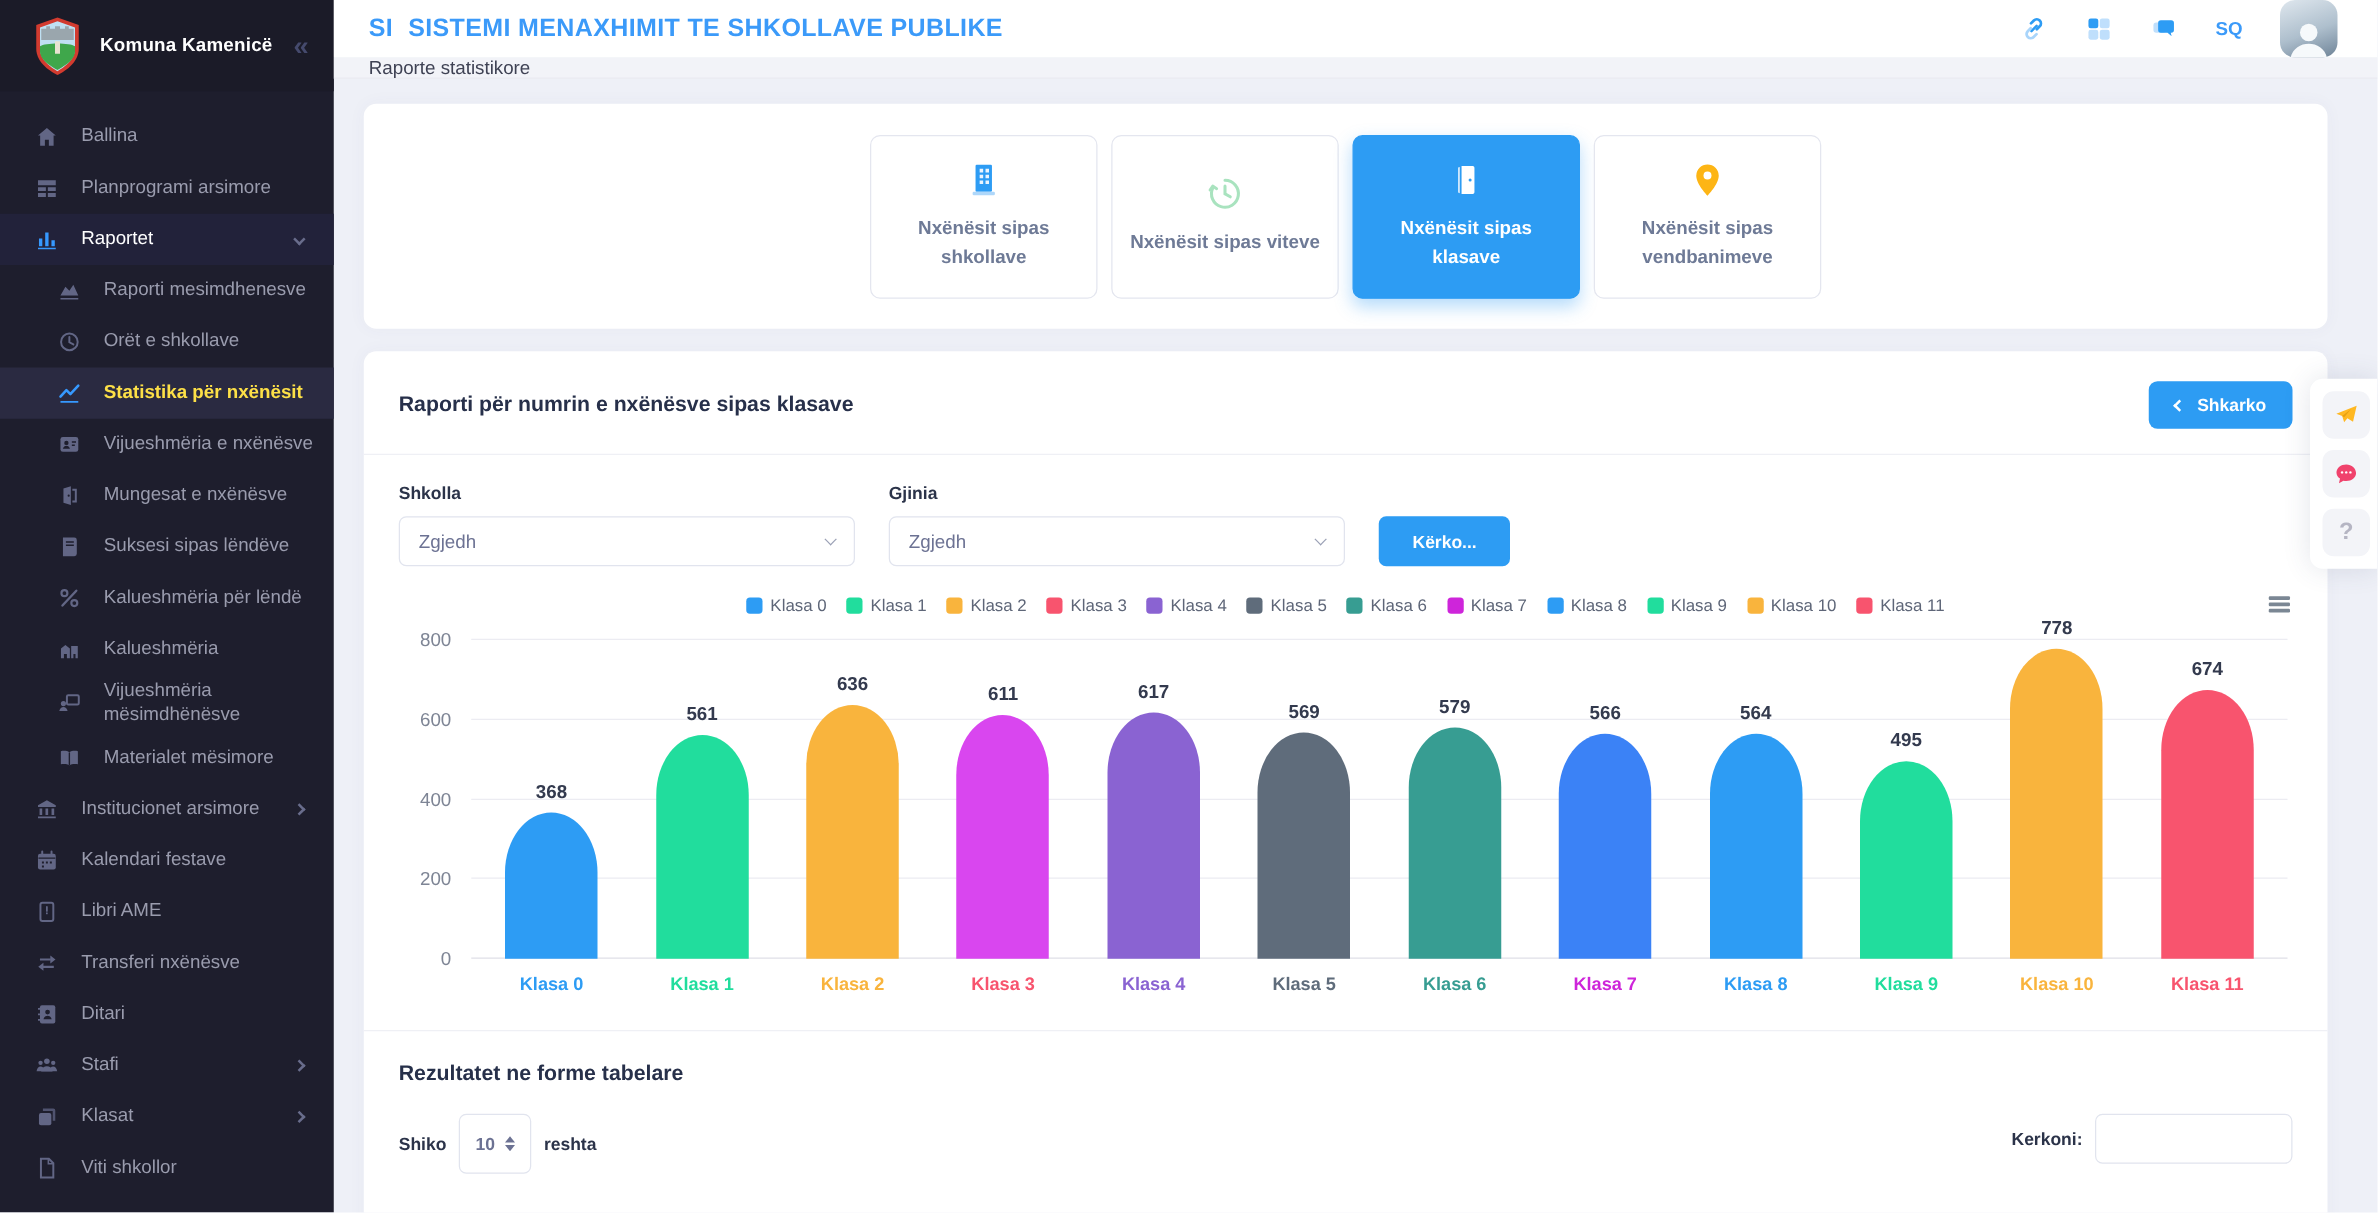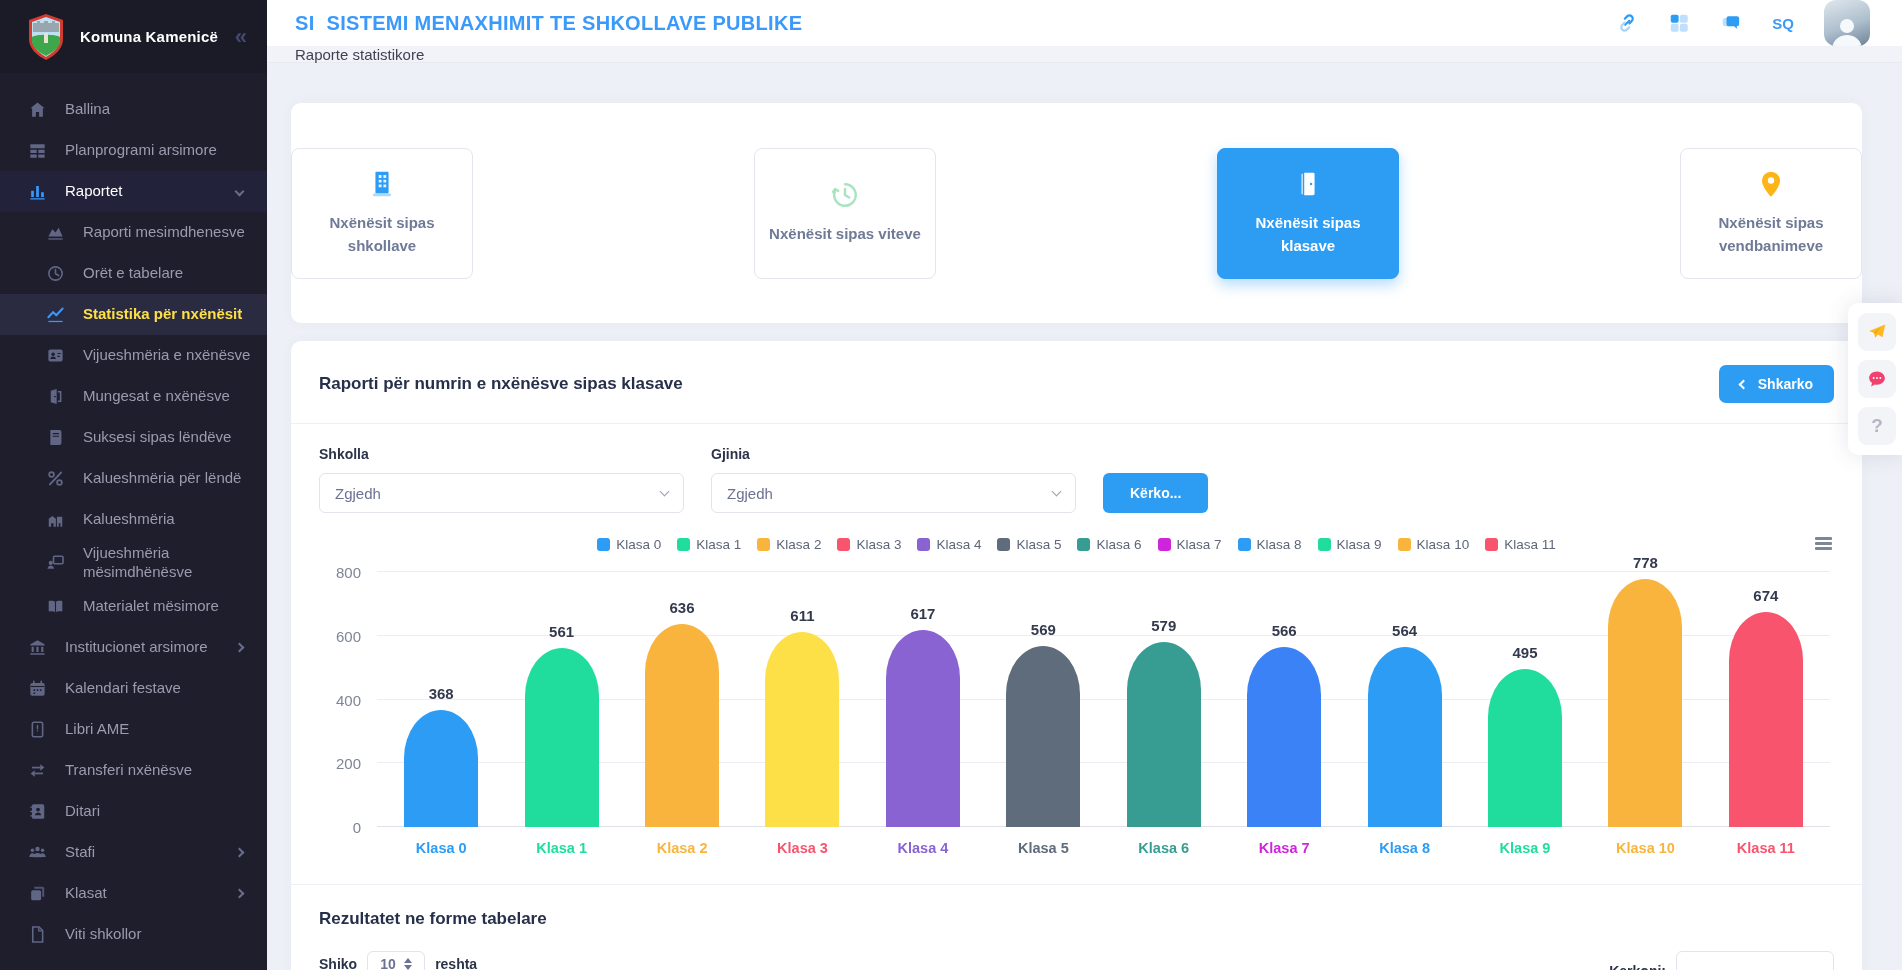--- a/index.html
+++ b/index.html
@@ -35,21 +35,21 @@
   .tico{width:22px;height:22px;cursor:pointer;}
   .lang{color:#3b9af9;font-weight:700;font-size:15px;cursor:pointer;}
   .avatar{width:46px;height:46px;border-radius:12px;background:linear-gradient(160deg,#dfe7ee 0%,#aebfcd 55%,#6e8397 100%);display:flex;align-items:flex-end;justify-content:center;overflow:hidden;cursor:pointer;}
   .crumbbar{height:38px;background:#f2f3f8;display:flex;align-items:center;padding-left:28px;box-shadow:inset 0 -1px 0 #e9eaf1;}
   .crumb{font-size:15px;color:#3f4254;}
 
   .content{padding:20px 40px 0 24px;}
   .card{background:#fff;border-radius:10px;box-shadow:0 0 14px rgba(76,87,125,.04);}
 
   
-  .tabs-card{height:220px;display:flex;align-items:center;justify-content:space-between;gap:11px;margin-bottom:18px;margin-top:20px;}
+  .tabs-card{height:180px;display:flex;align-items:center;justify-content:center;gap:11px;margin-bottom:18px;}
   .tab-tile{width:182px;height:131px;border:1px solid #e4e6ef;border-radius:8px;background:#fff;display:flex;flex-direction:column;align-items:center;justify-content:center;gap:12px;cursor:pointer;}
   .tab-tile .tab-ico{width:30px;height:30px;}
   .tab-label{font-size:15px;line-height:1.55;font-weight:600;color:#6e7a96;text-align:center;padding:0 10px;}
   .tab-tile.active{background:#2d9cf3;border-color:#2d9cf3;box-shadow:0 6px 14px rgba(45,156,243,.35);}
   .tab-tile.active .tab-label{color:#fff;}
 
   
   .report-card{padding-bottom:6px;}
   .panel-head{display:flex;align-items:center;justify-content:space-between;padding:24px 28px 20px;}
   .panel-title{font-size:17px;font-weight:700;color:#27304a;}
@@ -81,21 +81,21 @@
   .bar{position:relative;width:74px;border-radius:40px 40px 0 0 / 52px 52px 0 0;}
   .bar-value{position:absolute;top:-25px;left:50%;transform:translateX(-50%);font-size:15px;font-weight:700;color:#333a4e;white-space:nowrap;}
   .xlabels{display:flex;margin-left:58px;margin-right:4px;padding:13px 4px 0;}
   .xlabel{flex:1;text-align:center;font-size:14.5px;font-weight:600;}
 
   
   .table-sec{margin-top:28px;border-top:1px solid #eff0f5;padding:24px 28px 60px;}
   .ts-title{font-size:17px;font-weight:700;color:#27304a;margin-bottom:22px;}
   .ts-controls{display:flex;align-items:flex-start;justify-content:space-between;}
   .shiko,.kerkoni{display:flex;align-items:center;gap:10px;font-size:14px;font-weight:700;color:#2b3349;}
-  .rows-select{width:58px;height:26px;border:1px solid #e1e4ee;border-radius:6px;display:flex;align-items:center;justify-content:center;gap:8px;color:#6c7293;font-size:14px;cursor:pointer;}
+  .rows-select{width:58px;height:48px;border:1px solid #e1e4ee;border-radius:6px;display:flex;align-items:center;justify-content:center;gap:8px;color:#6c7293;font-size:14px;cursor:pointer;}
   .updown{display:flex;flex-direction:column;gap:2px;}
   .updown i{display:block;width:0;height:0;border-left:4px solid transparent;border-right:4px solid transparent;}
   .updown .up{border-bottom:5px solid #6c7293;}
   .updown .dn{border-top:5px solid #6c7293;}
   .search-input{width:158px;height:40px;border:1px solid #e1e4ee;border-radius:6px;font-family:inherit;font-size:14px;padding:0 10px;outline:none;}
 
   
   .float-tools{position:absolute;right:0;top:303px;background:#fff;border-radius:10px 0 0 10px;box-shadow:0 0 22px rgba(56,71,109,.14);padding:10px 6px 10px 10px;display:flex;flex-direction:column;gap:9px;z-index:6;}
   .ft-btn{width:38px;height:38px;border-radius:9px;background:#f3f4f8;border:none;display:flex;align-items:center;justify-content:center;cursor:pointer;}
   .q-glyph{font-size:19px;font-weight:800;color:#b5b5c3;}
@@ -141,21 +141,21 @@
           <path d="m3 17 5-9 4 4 4-6 5 11z" fill="currentColor"></path>
           <path d="M3 19.4h18V21H3z" fill="currentColor"></path>
         </svg>
       <span class="nav-label">Raporti mesimdhenesve</span>
     </div>
     <div class="nav-item child">
       <svg class="ni" viewBox="0 0 24 24">
           <circle cx="12" cy="12" r="8.4" fill="none" stroke="currentColor" stroke-width="2"></circle>
           <path d="M12 7v5.4l4 2.2" fill="none" stroke="currentColor" stroke-width="2" stroke-linecap="round"></path>
         </svg>
-      <span class="nav-label">Orët e tabelare</span>
+      <span class="nav-label">Orët e shkollave</span>
     </div>
     <div class="nav-item child active">
       <svg class="ni" viewBox="0 0 24 24">
           <path d="m3 15.5 6-6.5 4 4 8-8.5" fill="none" stroke="currentColor" stroke-width="2.6" stroke-linecap="round" stroke-linejoin="round"></path>
           <path d="M3 20h18v1.6H3z" fill="currentColor"></path>
         </svg>
       <span class="nav-label">Statistika për nxënësit</span>
     </div>
     <div class="nav-item child">
       <svg class="ni" viewBox="0 0 24 24">
@@ -463,21 +463,21 @@
                 <div class="bar" style="height: 70.125%; background: rgb(33, 221, 157);">
                   <span class="bar-value">561</span>
                 </div>
               </div>
             <div class="bar-slot">
                 <div class="bar" style="height: 79.5%; background: rgb(249, 180, 61);">
                   <span class="bar-value">636</span>
                 </div>
               </div>
             <div class="bar-slot">
-                <div class="bar" style="height: 76.375%; background: #fde047;">
+                <div class="bar" style="height: 76.375%; background: #d946ef;">
                   <span class="bar-value">611</span>
                 </div>
               </div>
             <div class="bar-slot">
                 <div class="bar" style="height: 77.125%; background: rgb(138, 99, 210);">
                   <span class="bar-value">617</span>
                 </div>
               </div>
             <div class="bar-slot">
                 <div class="bar" style="height: 71.125%; background: rgb(95, 108, 123);">

